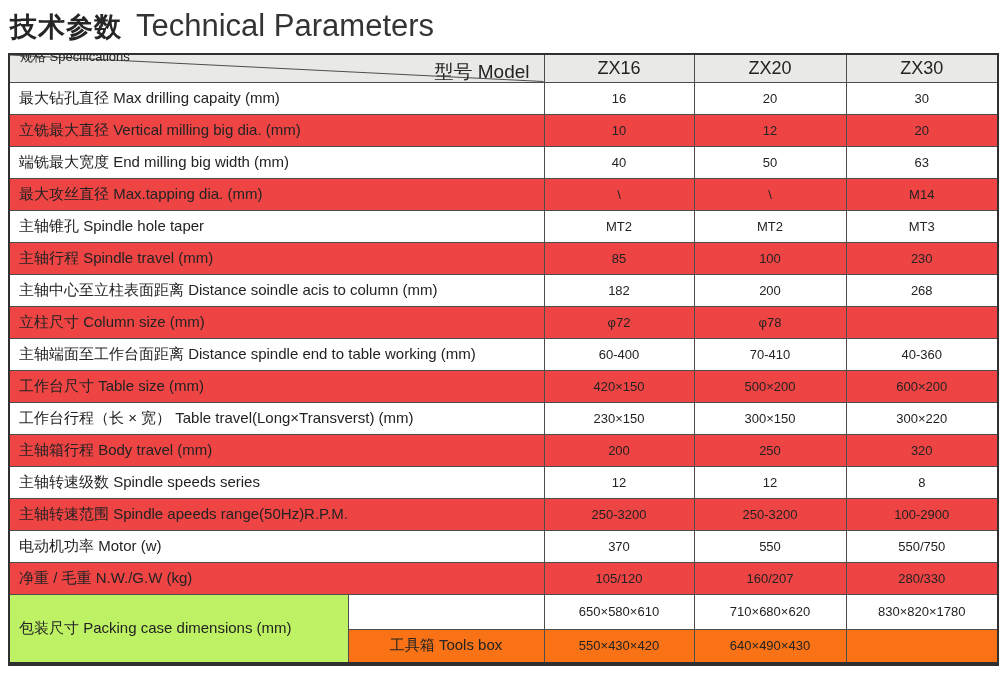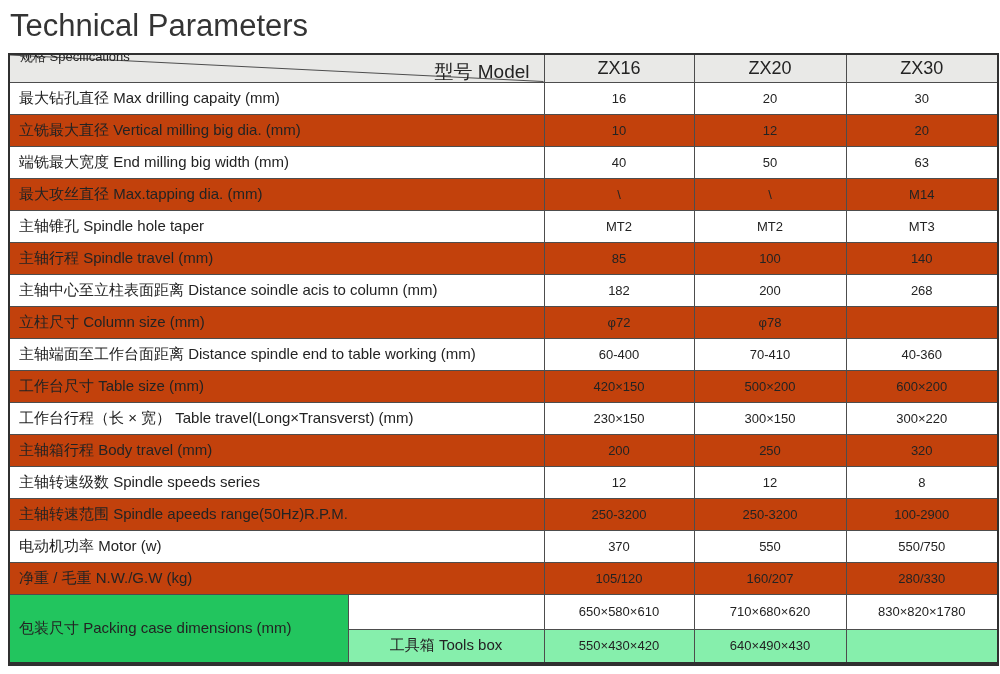--- a/index.html
+++ b/index.html
@@ -27,32 +27,33 @@
 
   th.corner{position:relative;background:#e9e9e7;}
   .corner-spec{position:absolute;left:10px;bottom:16px;font-size:13px;}
   .corner-model{position:absolute;right:14px;top:4px;font-size:19px;}
   .diag{position:absolute;left:0;top:0;width:100%;height:100%;display:block;}
 
   th.col-head{background:#e9e9e7;text-align:center;font-size:18px;}
 
   th.row-label{text-align:left;padding-left:9px;font-size:15px;}
   td.row-value{text-align:center;font-size:13px;}
-  tr.alt th,tr.alt td{background:#c2410c;}
+  tr.alt th,tr.alt td{background:#ef4444;}
 
-  th.pack-label{text-align:left;padding-left:9px;background:#22c55e;}
+  th.pack-label{text-align:left;padding-left:9px;background:#bef264;}
   td.pack-sub{text-align:center;}
-  tr.pack-b td{background:#86efac;}
+  tr.pack-b td{background:#f97316;}
 </style>
 </head>
 <body>
 
 <div class="page">
 
   <div class="title">
+    <span class="title-zh">技术参数</span>
     <span class="title-en">Technical Parameters</span>
   </div>
 
   <table class="spec-table">
     <colgroup>
       <col style="width:339px">
       <col style="width:196px">
       <col style="width:150px">
       <col style="width:152px">
       <col style="width:152px">
@@ -100,21 +101,21 @@
         <tr class="data-row">
     <th class="row-label" colspan="2">主轴锥孔  Spindle hole taper</th>
     <td class="row-value">MT2</td>
     <td class="row-value">MT2</td>
     <td class="row-value">MT3</td>
   </tr>
         <tr class="data-row alt">
     <th class="row-label" colspan="2">主轴行程  Spindle travel (mm)</th>
     <td class="row-value">85</td>
     <td class="row-value">100</td>
-    <td class="row-value">140</td>
+    <td class="row-value">230</td>
   </tr>
         <tr class="data-row">
     <th class="row-label" colspan="2">主轴中心至立柱表面距离  Distance soindle acis to column (mm)</th>
     <td class="row-value">182</td>
     <td class="row-value">200</td>
     <td class="row-value">268</td>
   </tr>
         <tr class="data-row alt">
     <th class="row-label" colspan="2">立柱尺寸  Column size (mm)</th>
     <td class="row-value">φ72</td>

